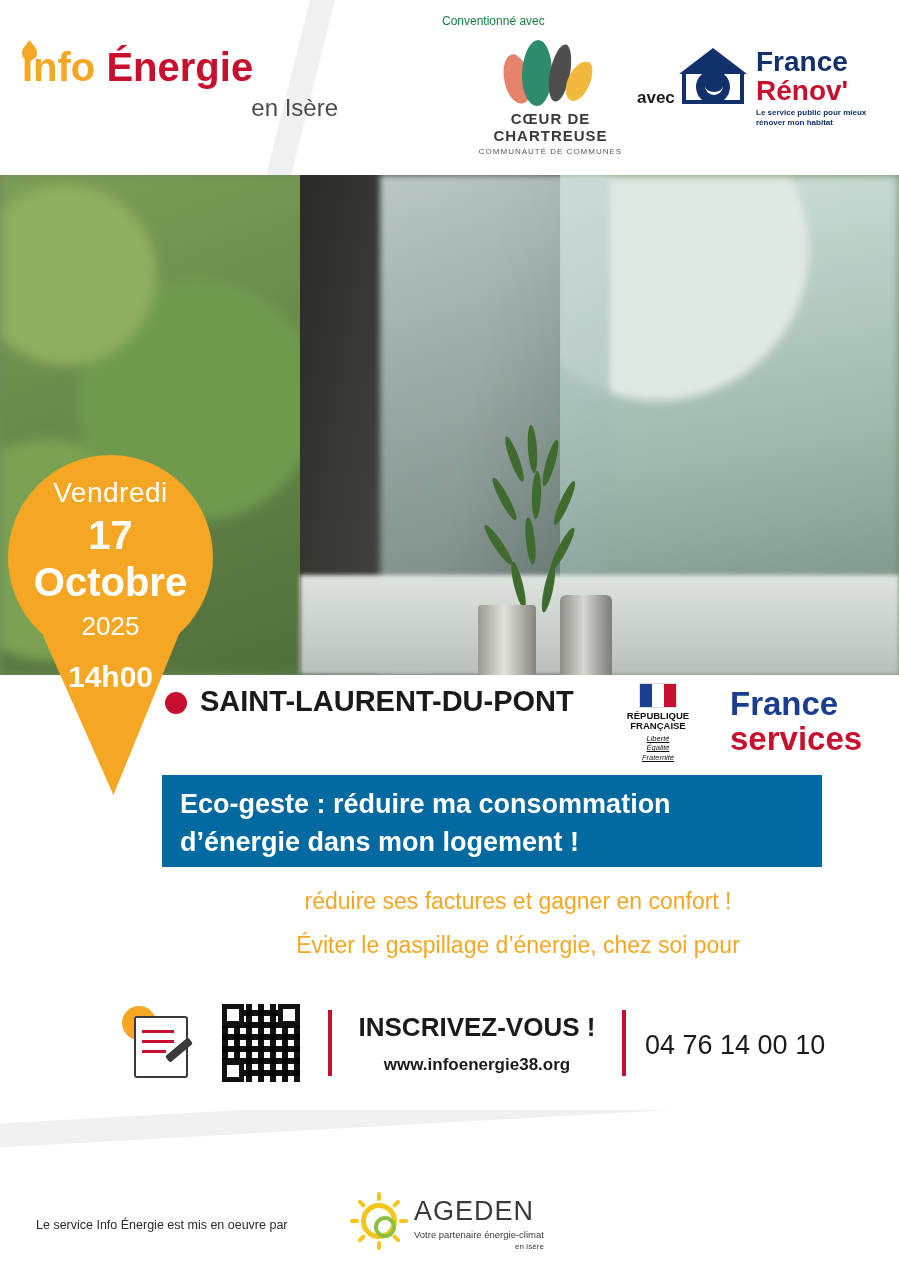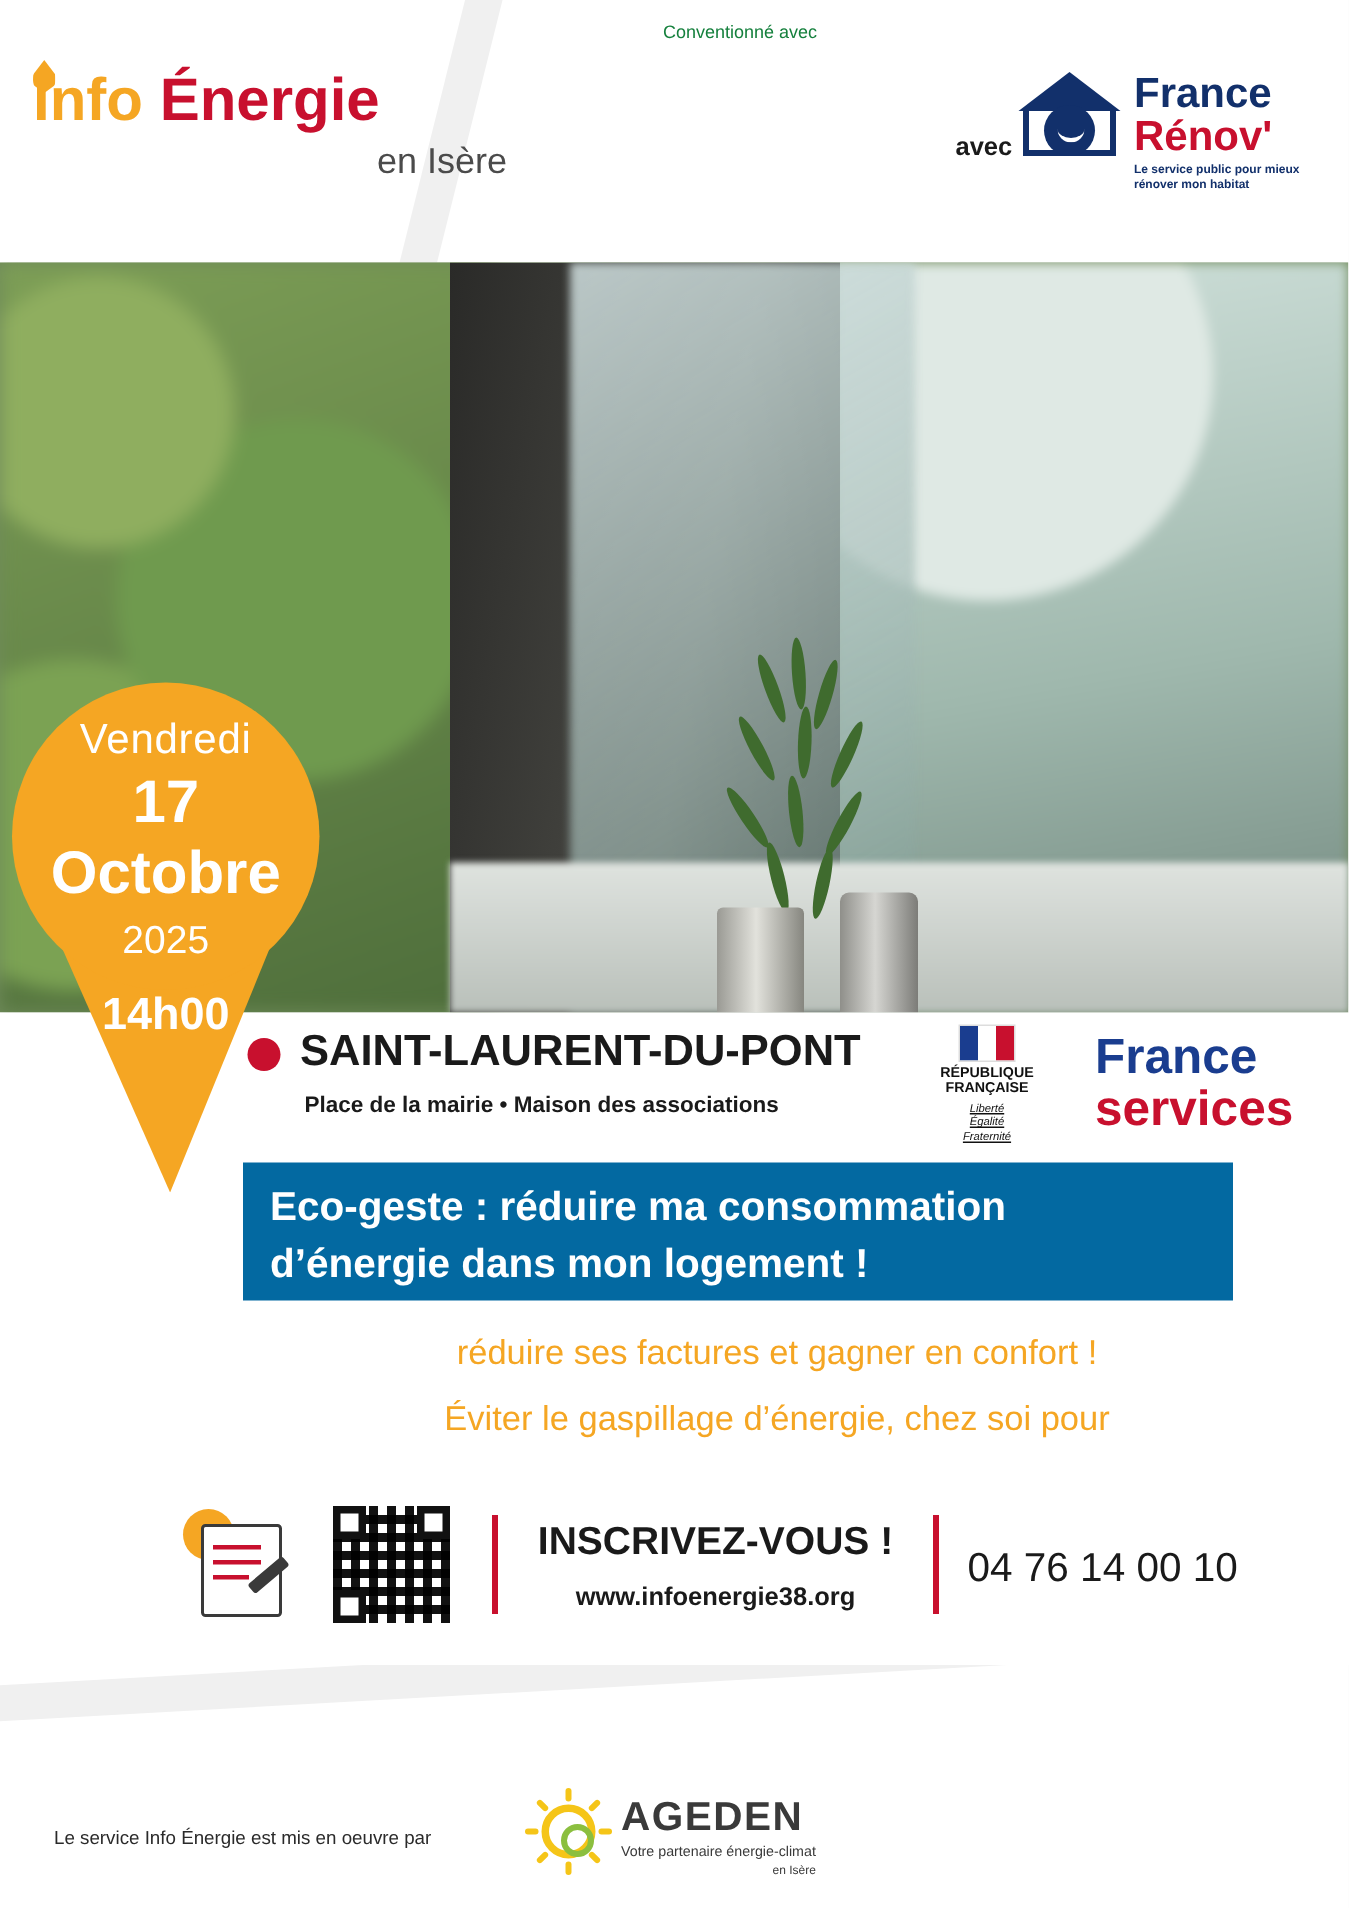--- a/index.html
+++ b/index.html
@@ -456,21 +456,21 @@
   }
   .ray {
     position: absolute;
     width: 4px; height: 9px;
     background: #F5C518;
     left: 25px; top: -2px;
     transform-origin: 2px 29px;
     border-radius: 2px;
   }
   .ageden-txt { position: absolute; left: 62px; top: 4px; }
-  .ageden-name { font-size: 27px; font-weight: bold; color: #3a3a3a; letter-spacing: 1px; }
+  .ageden-name { font-size: 27px; font-weight: normal; color: #3a3a3a; letter-spacing: 1px; }
   .ageden-tag { font-size: 9.5px; color: #3a3a3a; margin-top: 2px; }
   .ageden-sub { font-size: 8px; color: #3a3a3a; text-align: right; margin-top: 2px; }
 </style>
 </head>
 <body>
 
 <div class="poster">
 
   <div class="header">
     <div class="header-diag"></div>
@@ -480,20 +480,30 @@
       <span class="drop"></span>
       <div class="line1">
         <span class="info">Info</span>
         <span class="energie">Énergie</span>
       </div>
       <div class="line2">en Isère</div>
     </div>
 
     <div class="conventionne">Conventionné avec</div>
 
+    <div class="cdc">
+      <div class="cdc-marks">
+        <span class="cdc-leaf cdc-l1"></span>
+        <span class="cdc-leaf cdc-l2"></span>
+        <span class="cdc-leaf cdc-l3"></span>
+        <span class="cdc-leaf cdc-l4"></span>
+      </div>
+      <div class="cdc-name">CŒUR DE CHARTREUSE</div>
+      <div class="cdc-sub">COMMUNAUTÉ DE COMMUNES</div>
+    </div>
 
     <div class="avec">avec</div>
 
     <div class="frenov">
       <div class="frenov-mark">
         <span class="frenov-house"></span>
         <span class="frenov-body"></span>
         <span class="frenov-dot"></span>
       </div>
       <div class="frenov-txt">
@@ -535,21 +545,20 @@
       <div class="pin-day">17</div>
       <div class="pin-month">Octobre</div>
       <div class="pin-year">2025</div>
       <div class="pin-time">14h00</div>
     </div>
   </div>
 
   <div class="band">
     <span class="loc-dot"></span>
     <div class="loc-city">SAINT-LAURENT-DU-PONT</div>
-    <div class="loc-addr">Place de la mairie • Maison des associations</div>
 
     <div class="rf-logo">
       <div class="rf-flag"></div>
       <div class="rf-t1">
         <span>RÉPUBLIQUE</span><br>
         <span>FRANÇAISE</span>
       </div>
       <div class="rf-t2">
         <span>Liberté</span><br>
         <span>Égalité</span><br>

